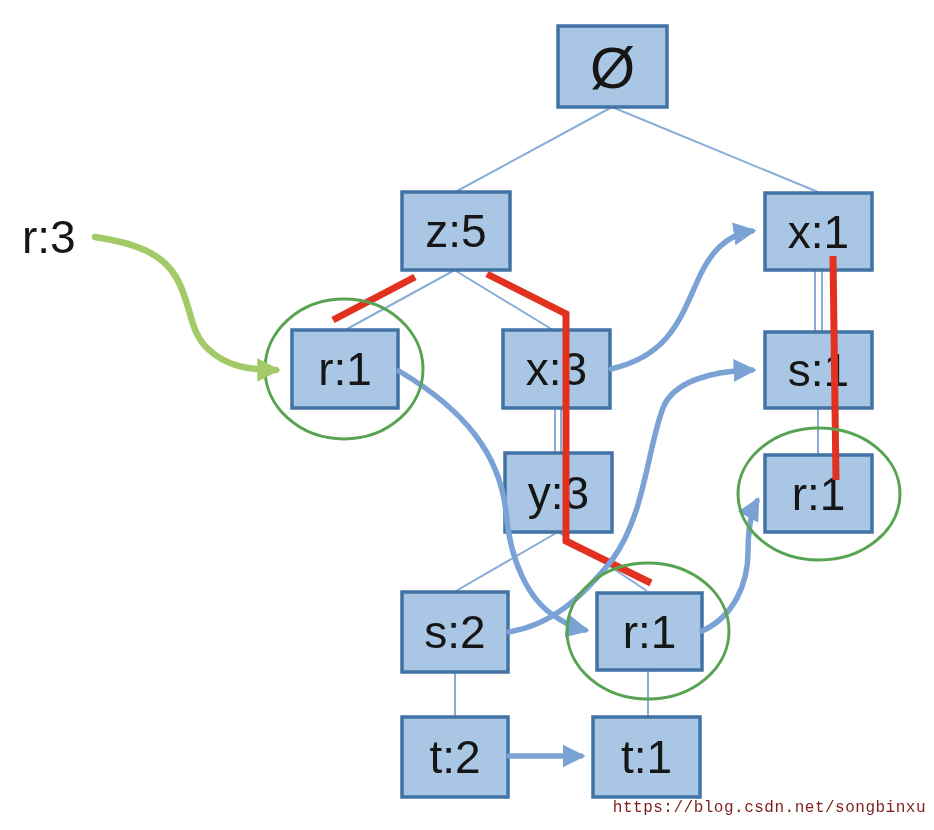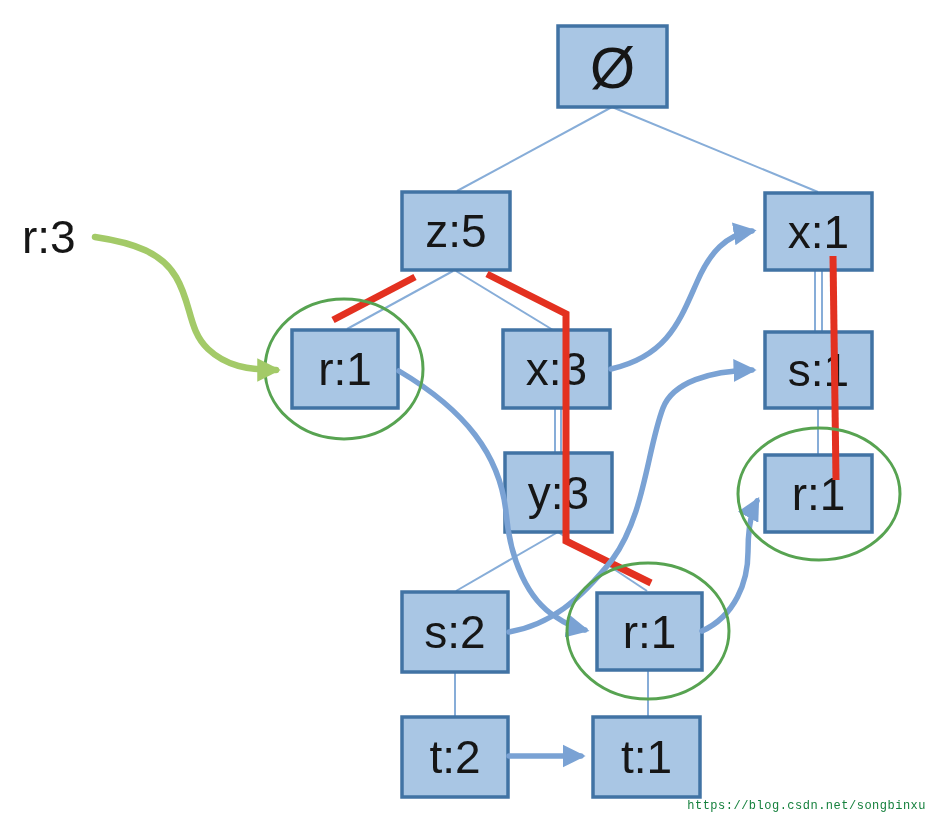--- a/index.html
+++ b/index.html
@@ -13,23 +13,23 @@
   #diagram{position:absolute;left:0;top:0;}
   .node-label{
     font-family:"Liberation Sans", sans-serif;
     font-weight:400;
   }
   #watermark{
     position:absolute;
     right:8px;
     top:799px;
     font-family:"Liberation Mono", monospace;
-    font-size:12px;
+    font-size:16px;
     letter-spacing:0.5px;
-    color:#15803d;
+    color:#7f1d1d;
     white-space:nowrap;
     user-select:none;
   }
 </style>
 </head>
 <body>
 
 <div id="canvas">
   <svg id="diagram" width="934" height="830" viewBox="0 0 934 830" xmlns="http://www.w3.org/2000/svg">
       <defs>

